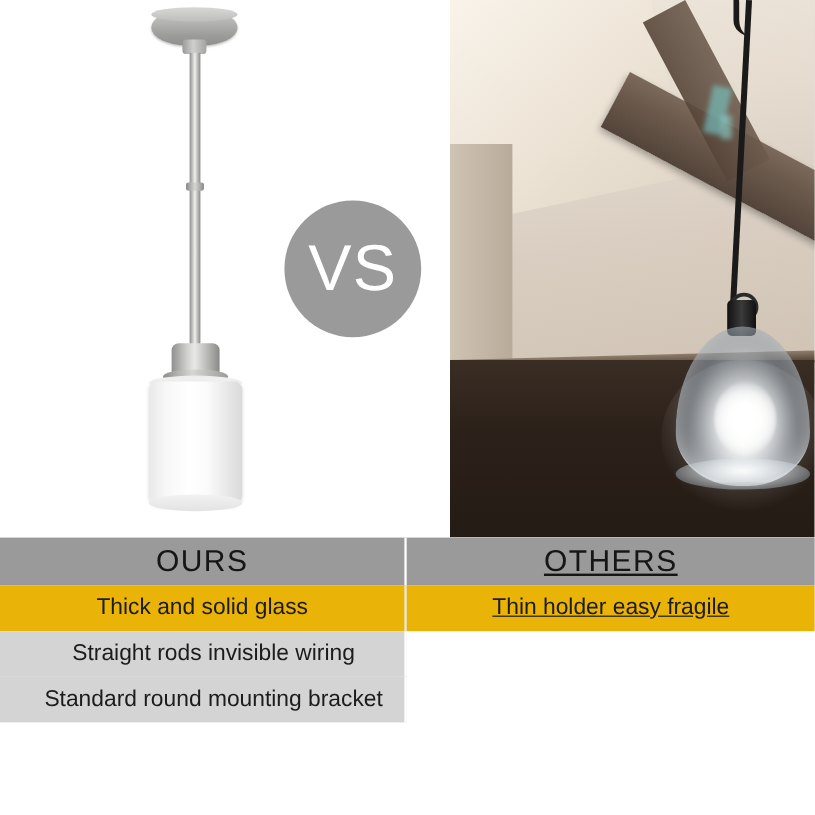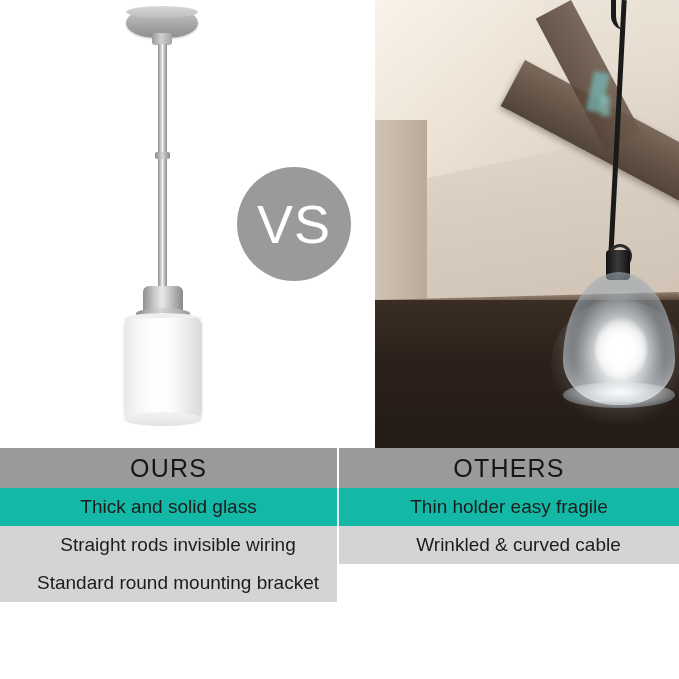--- a/index.html
+++ b/index.html
@@ -348,36 +348,36 @@
   }
   .cell {
     box-sizing: border-box;
     display: flex;
     align-items: center;
     justify-content: center;
     text-align: center;
     color: #1c1c1c;
   }
   .cell-left { width: 339px; }
-  .cell-right { width: 340px; }
+  .cell-right { width: 340px; text-decoration: underline; }
 
   .header-row .cell {
     height: 40px;
     background: #9a9a9a;
     color: #161616;
     font-size: 25px;
     letter-spacing: 1.2px;
   }
   .header-row .cell-left { border-right: 2px solid #ffffff; }
 
   .data-row .cell {
     height: 38px;
     font-size: 19px;
   }
-  .data-row.light .cell { background: #14b8a6; }
+  .data-row.light .cell { background: #eab308; }
   .data-row.shade-row .cell { background: #d4d4d4; padding-left: 19px; }
   .data-row .cell-left { border-right: 2px solid #ffffff; }
   .data-row.light .cell-left { border-right: 2px solid #e8e8e8; }
 </style>
 </head>
 <body>
 
 <div class="page">
 
   <div class="top-area">
@@ -428,21 +428,20 @@
       <div class="cell cell-right">OTHERS</div>
     </div>
 
     <div class="row data-row light">
       <div class="cell cell-left">Thick and solid glass</div>
       <div class="cell cell-right">Thin holder easy fragile</div>
     </div>
 
     <div class="row data-row shade-row">
       <div class="cell cell-left">Straight rods invisible wiring</div>
-      <div class="cell cell-right">Wrinkled &amp; curved cable</div>
     </div>
 
 
     <div class="row data-row shade-row">
       <div class="cell cell-left">Standard round mounting bracket</div>
     </div>
 
   </div>
 </div>
 

